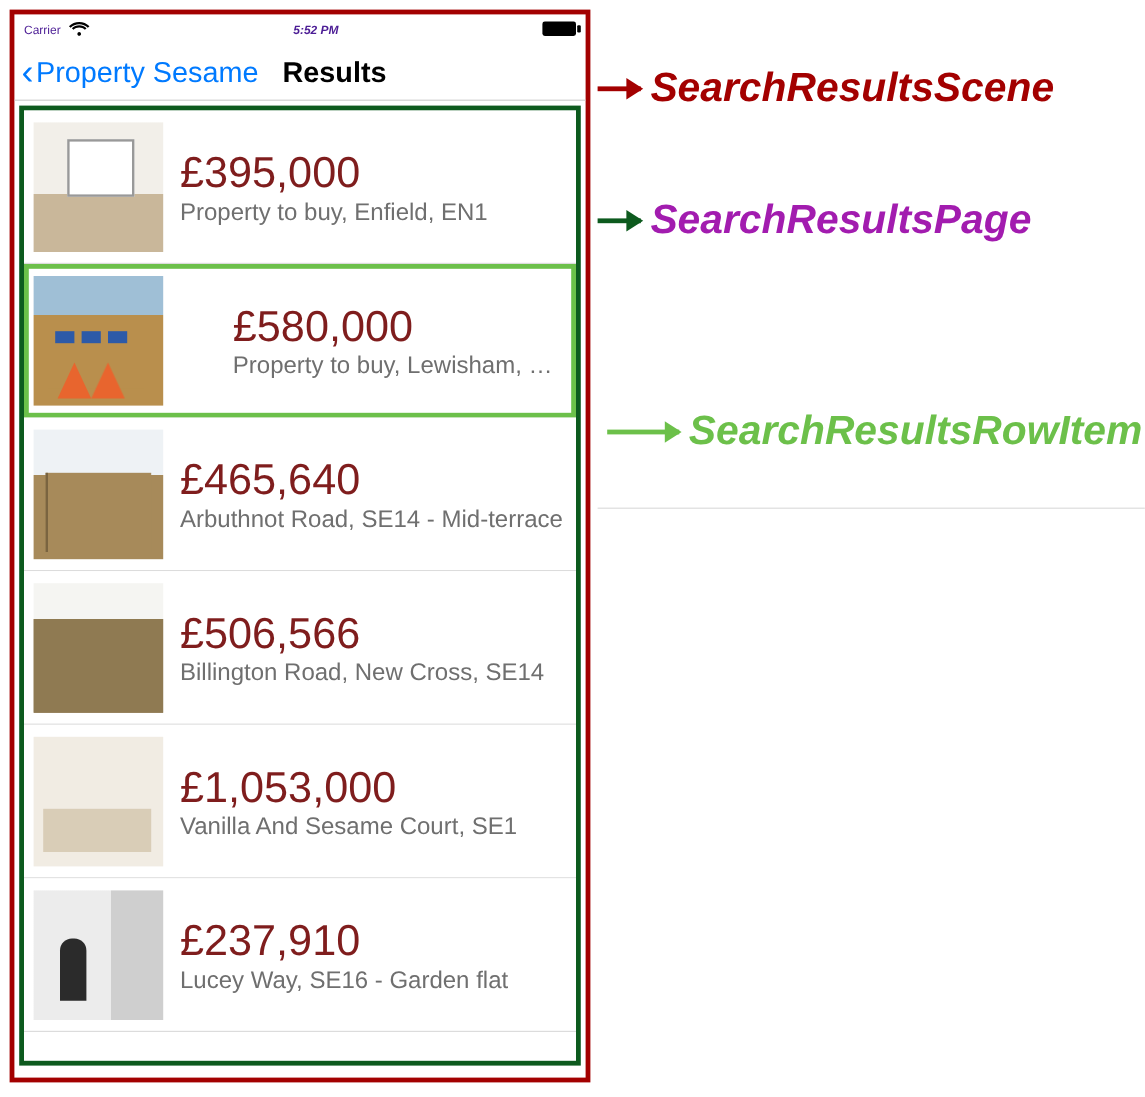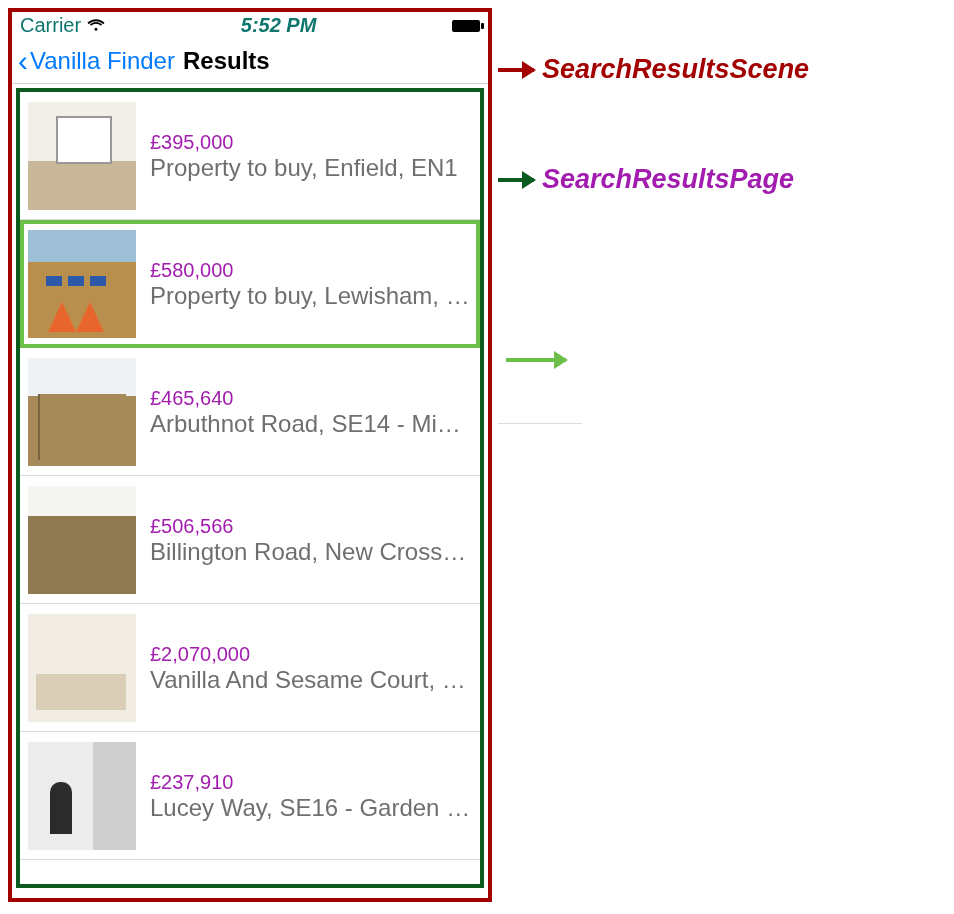--- a/index.html
+++ b/index.html
@@ -24,22 +24,22 @@
     border: 4px solid #a30000;
     background: #fff;
     overflow: hidden;
   }
   .status-bar {
     display: flex;
     align-items: center;
     justify-content: space-between;
     height: 26px;
     padding: 0 8px;
-    font-size: 20px;
-    color: #0f766e;
+    font-size: 10px;
+    color: #4c1d95;
   }
   .status-left { display: flex; align-items: center; gap: 6px; }
   .status-center { font-weight: 600; font-style: italic; }
   .status-right { }
   .wifi-icon { width: 18px; height: 14px; }
   .battery-icon { display:inline-block; width: 28px; height: 12px; background:#000; border-radius:2px; position:relative; }
   .battery-icon::after { content:""; position:absolute; right:-4px; top:3px; width:3px; height:6px; background:#000; border-radius:1px;}
   .nav-bar {
     display: flex;
     align-items: center;
@@ -49,60 +49,61 @@
     font-size: 24px;
   }
   .back-chevron {
     color: #007aff;
     font-size: 30px;
     font-weight: 300;
     margin-right: 2px;
     line-height: 1;
   }
   .back-label { color: #007aff; }
-  .nav-title { color: #000; font-weight: 600; margin-left: 8px; }
+  .nav-title { color: #000; font-weight: 600; margin-left: 20px; }
   .results-page {
     position: relative;
     border: 4px solid #0d5a1e;
     margin: 4px 4px 0 4px;
     height: 800px;
     overflow: hidden;
   }
   .row {
     display: flex;
     align-items: center;
     height: 128px;
     border-bottom: 1px solid #dcdcdc;
     padding: 6px 8px;
     position: relative;
     background: #fff;
   }
   .row.highlight {
     outline: 4px solid #6cc04a;
     outline-offset: -4px;
+    gap: 44px;
   }
   .thumb {
     width: 108px;
     height: 108px;
     background: #ccc;
     flex-shrink: 0;
     margin-right: 14px;
     position: relative;
     overflow: hidden;
   }
   .row-text { flex: 1; min-width: 0; }
   .price {
-    color: #a21caf;
-    font-size: 20px;
+    color: #7f1d1d;
+    font-size: 36px;
     font-weight: 400;
     line-height: 1.2;
   }
   .desc {
     color: #6f6f6f;
-    font-size: 24px;
+    font-size: 20px;
     white-space: nowrap;
     overflow: hidden;
     text-overflow: ellipsis;
   }
   
   .t1 { background: linear-gradient(#f2efe9 55%, #c9b79a 55%); }
   .t1::after { content:""; position:absolute; left:28px; top:14px; width:52px; height:44px; background:#fff; border:2px solid #999;}
   .t2 { background: linear-gradient(#9fbfd6 30%, #b98f4d 30%); }
   .t2::before{content:"";position:absolute;left:12px;top:34px;width:80px;height:60px;background:#b98f4d;}
   .t2::after{content:"";position:absolute;left:20px;bottom:6px;width:0;height:0;border-left:14px solid transparent;border-right:14px solid transparent;border-bottom:30px solid #e8652e; filter:drop-shadow(28px 0 0 #e8652e);}
@@ -116,21 +117,21 @@
   .t6 { background: linear-gradient(90deg,#ececec 60%, #cfcfcf 60%); }
   .t6::after{content:"";position:absolute;left:22px;top:40px;width:22px;height:52px;background:#2b2b2b;border-radius:10px 10px 0 0;}
   
   .anno {
     position: absolute;
     display: flex;
     align-items: center;
     font-family: Verdana, Geneva, sans-serif;
     font-style: italic;
     font-weight: 700;
-    font-size: 27px;
+    font-size: 34px;
     white-space: nowrap;
   }
   .anno .arrow {
     position: relative;
     height: 4px;
     margin-right: 8px;
   }
   .anno .arrow::after {
     content: "";
     position: absolute;
@@ -165,21 +166,21 @@
         </span>
       </div>
       <div class="status-center">5:52 PM</div>
       <div class="status-right">
         <span class="battery-icon"></span>
       </div>
     </div>
 
     <div class="nav-bar">
       <span class="back-chevron">‹</span>
-      <span class="back-label">Vanilla Finder</span>
+      <span class="back-label">Property Sesame</span>
       <span class="nav-title">Results</span>
     </div>
 
     <div class="results-page">
 
       <div class="row">
         <div class="thumb t1"></div>
         <div class="row-text">
           <div class="price">£395,000</div>
           <div class="desc">Property to buy, Enfield, EN1</div>
@@ -210,21 +211,21 @@
         <div class="thumb t4"></div>
         <div class="row-text">
           <div class="price">£506,566</div>
           <div class="desc">Billington Road, New Cross, SE14</div>
         </div>
       </div>
 
       <div class="row">
         <div class="thumb t5"></div>
         <div class="row-text">
-          <div class="price">£2,070,000</div>
+          <div class="price">£1,053,000</div>
           <div class="desc">Vanilla And Sesame Court, SE1</div>
         </div>
       </div>
 
       <div class="row">
         <div class="thumb t6"></div>
         <div class="row-text">
           <div class="price">£237,910</div>
           <div class="desc">Lucey Way, SE16 - Garden flat</div>
         </div>
@@ -236,15 +237,16 @@
   <div class="anno scene">
     <span class="arrow"></span>
     <span>SearchResultsScene</span>
   </div>
   <div class="anno page">
     <span class="arrow"></span>
     <span>SearchResultsPage</span>
   </div>
   <div class="anno row">
     <span class="arrow"></span>
+    <span>SearchResultsRowItem</span>
   </div>
 
 </div>
 
 </body></html>

